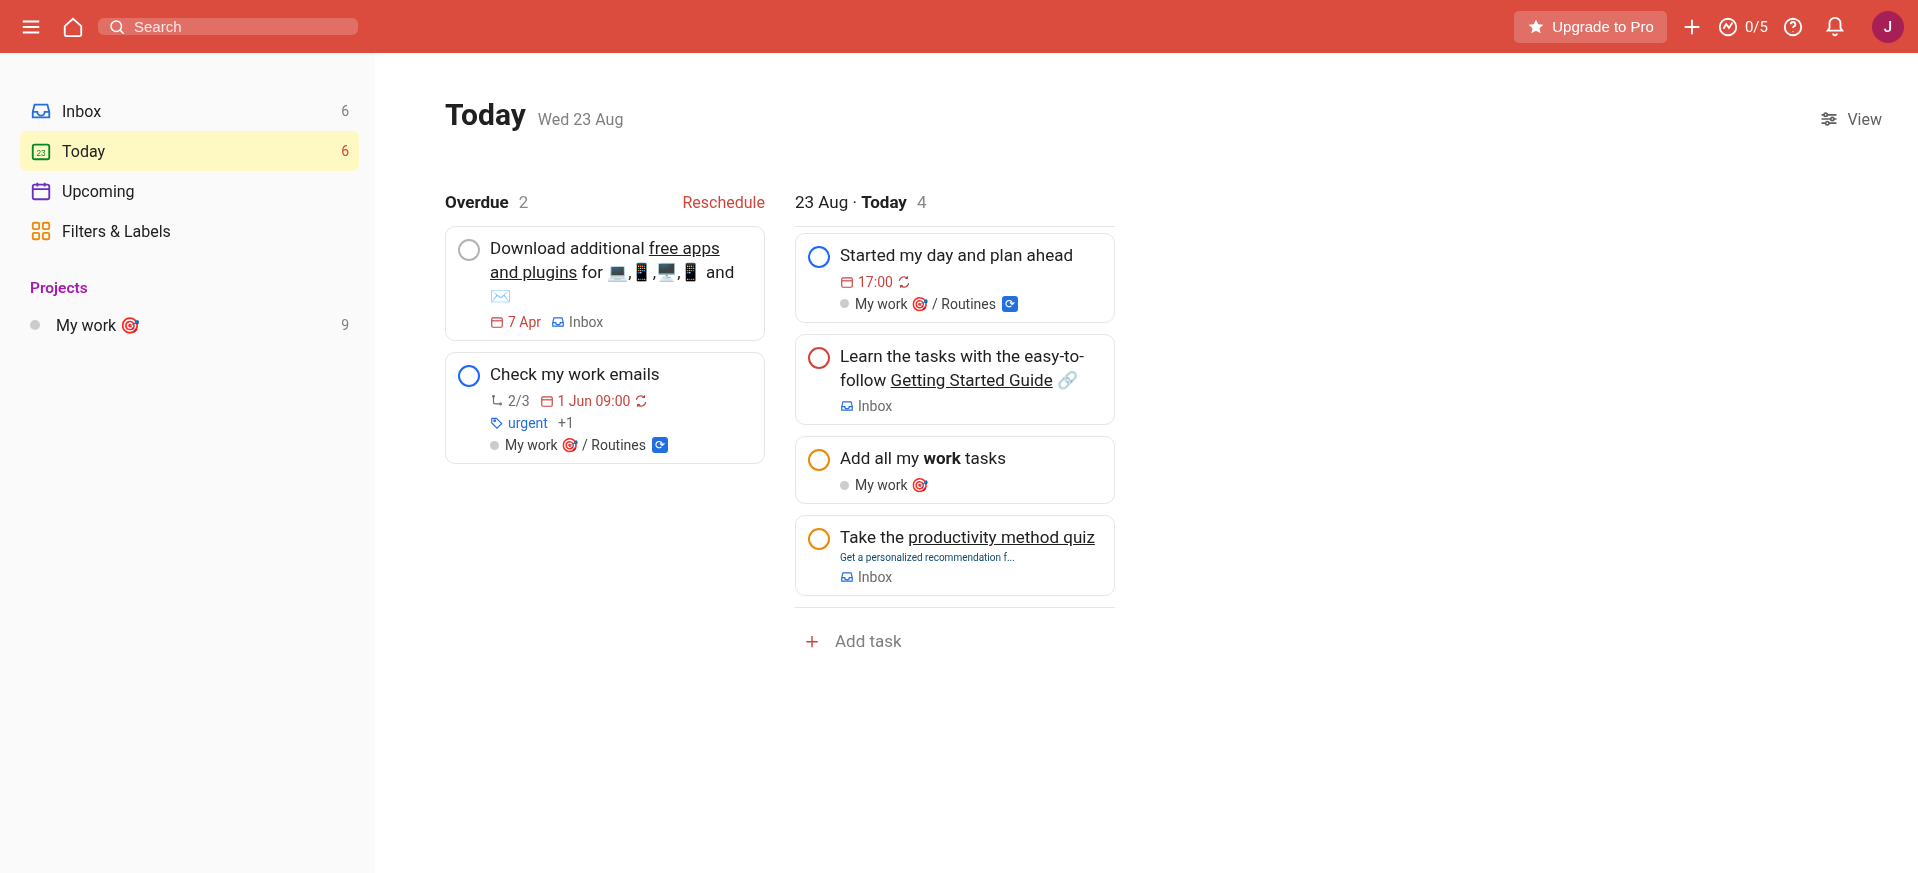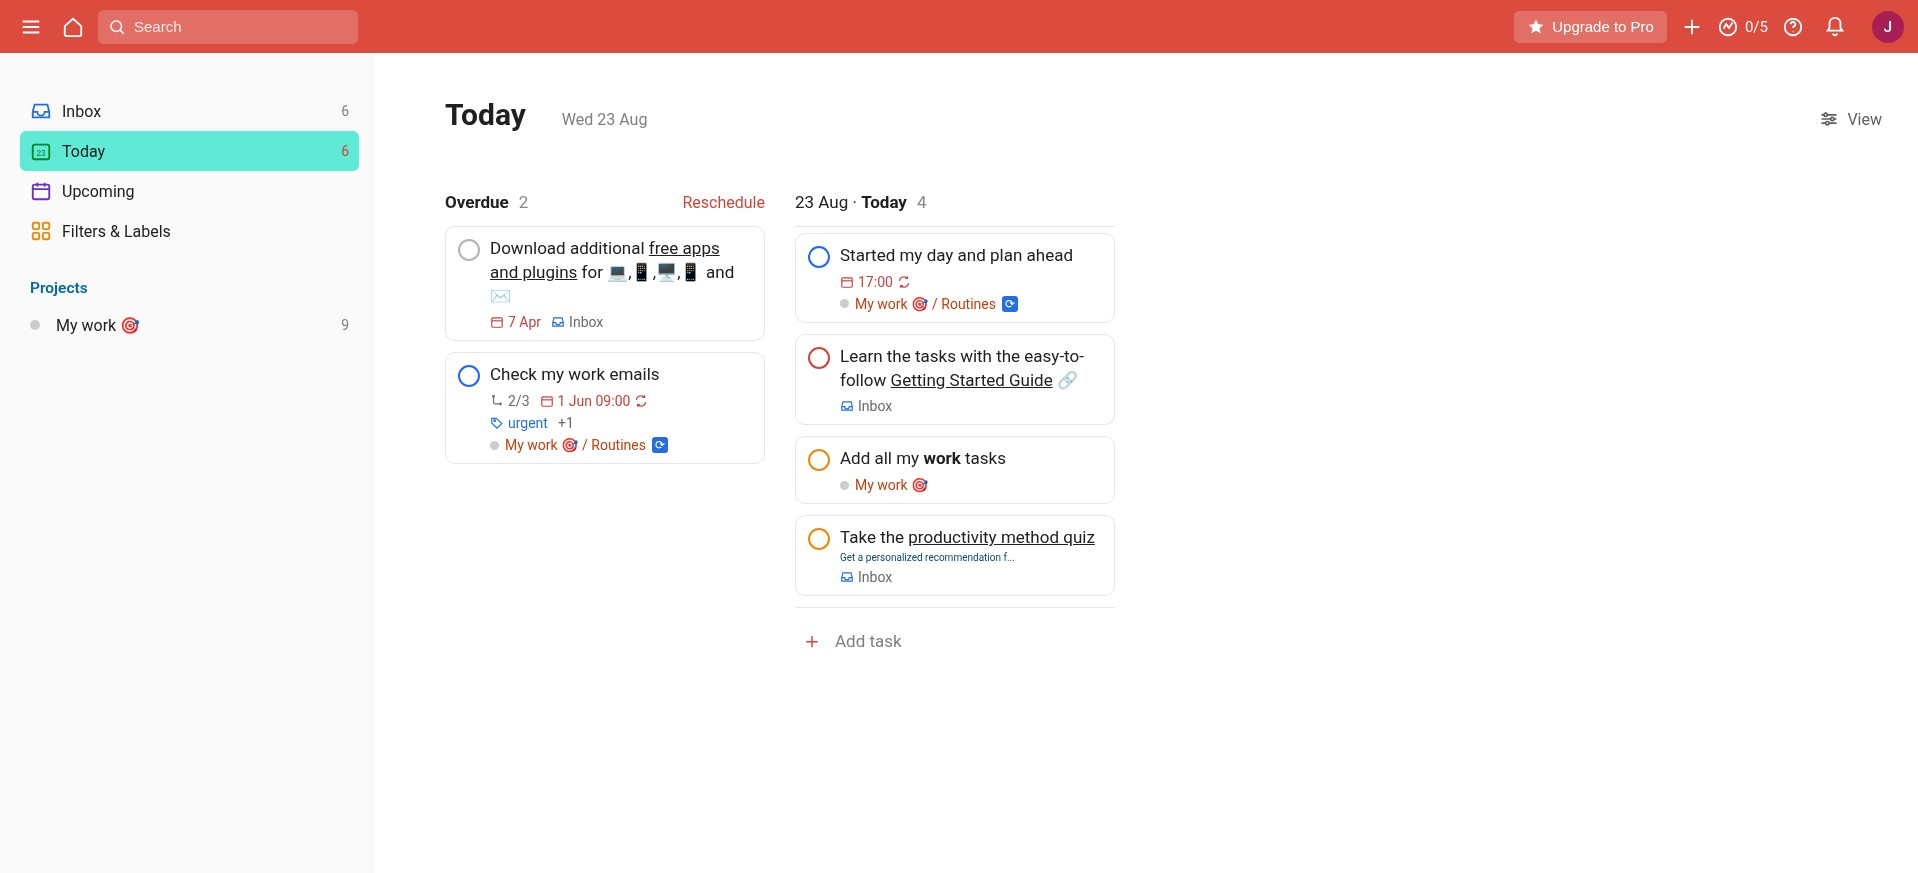--- a/index.html
+++ b/index.html
@@ -26,21 +26,21 @@
     align-items: center; justify-content: center;
     border-radius: 4px;
     background: transparent;
     border: none; cursor: pointer;
     color: #fff;
   }
   .search-wrap {
     display: flex; align-items: center;
     background: rgba(255,255,255,0.2);
     border-radius: 6px;
-    height: 34px;
+    height: 17px;
     padding: 0 10px;
     min-width: 260px;
     gap: 8px;
   }
   .search-wrap input {
     background: none; border: none; outline: none;
     color: #fff; font-size: 15px;
     flex: 1;
   }
   .search-wrap input::placeholder { color: rgba(255,255,255,0.85); }
@@ -84,40 +84,40 @@
   .sb-item {
     display: flex; align-items: center;
     height: 40px;
     border-radius: 6px;
     padding: 0 10px;
     font-size: 16px;
     color: #202020;
     cursor: pointer;
     gap: 10px;
   }
-  .sb-item.active { background: #5eead4; }
+  .sb-item.active { background: #fef9c3; }
   .sb-item .spacer { flex: 1; }
   .sb-item .count { font-size: 14px; color: #808080; }
   .sb-item.active .count { color: #d1453b; }
   .sb-section-title {
     font-size: 15.5px; font-weight: 600;
-    color: #0369a1; margin: 28px 0 8px 10px;
+    color: #a21caf; margin: 28px 0 8px 10px;
   }
   .proj-dot {
     width: 10px; height: 10px; border-radius: 50%;
     background: #ccc; margin-right: 6px;
   }
 
   
   .page-header {
     display: flex; align-items: flex-end;
     gap: 12px; margin-left: 34px;
   }
   .page-header h1 { font-size: 30px; font-weight: 700; }
-  .page-header .date { font-size: 16px; color: #7f7f7f; padding-bottom: 3px; margin-left: 24px; }
+  .page-header .date { font-size: 16px; color: #7f7f7f; padding-bottom: 3px; }
   .page-header .hspacer { flex: 1; }
   .view-btn {
     display: inline-flex; align-items: center;
     gap: 8px; font-size: 16px; color: #606060;
     cursor: pointer;
     padding-bottom: 3px;
   }
 
   
   .board {
@@ -168,21 +168,21 @@
   .task-title a { color: #202020; text-decoration: underline; }
   .task-desc { font-size: 10px; color: #0c4a6e; margin-top: 2px; white-space: nowrap; overflow: hidden; text-overflow: ellipsis; }
 
   .meta-row {
     display: flex; flex-wrap: wrap; align-items: center;
     gap: 10px; font-size: 14px; color: #6a6a6a;
     margin-top: 6px;
   }
   .meta-red { color: #c8433c; }
   .meta-blue { color: #246fe0; }
-  .proj-chip { display: inline-flex; align-items: center; gap: 6px; font-size: 14px; color: #c2410c;}
+  .proj-chip { display: inline-flex; align-items: center; gap: 6px; font-size: 14px; color: #404040;}
   .small-proj-dot { width: 9px; height: 9px; border-radius: 50%; background: #ccc; }
 
   .tag-chip {
     display: inline-flex; align-items: center; gap: 4px;
     color: #246fe0; font-size: 14px;
   }
   .tag-plus { color: #6a6a6a; }
 
   
   .add-task {

